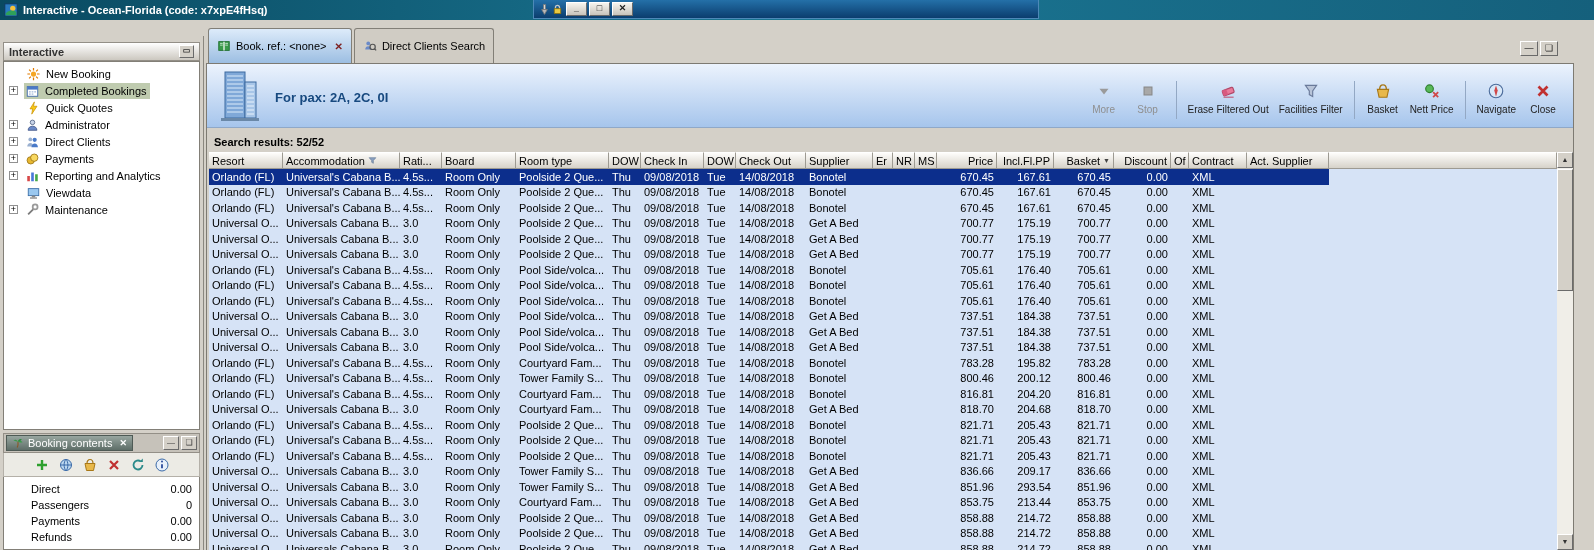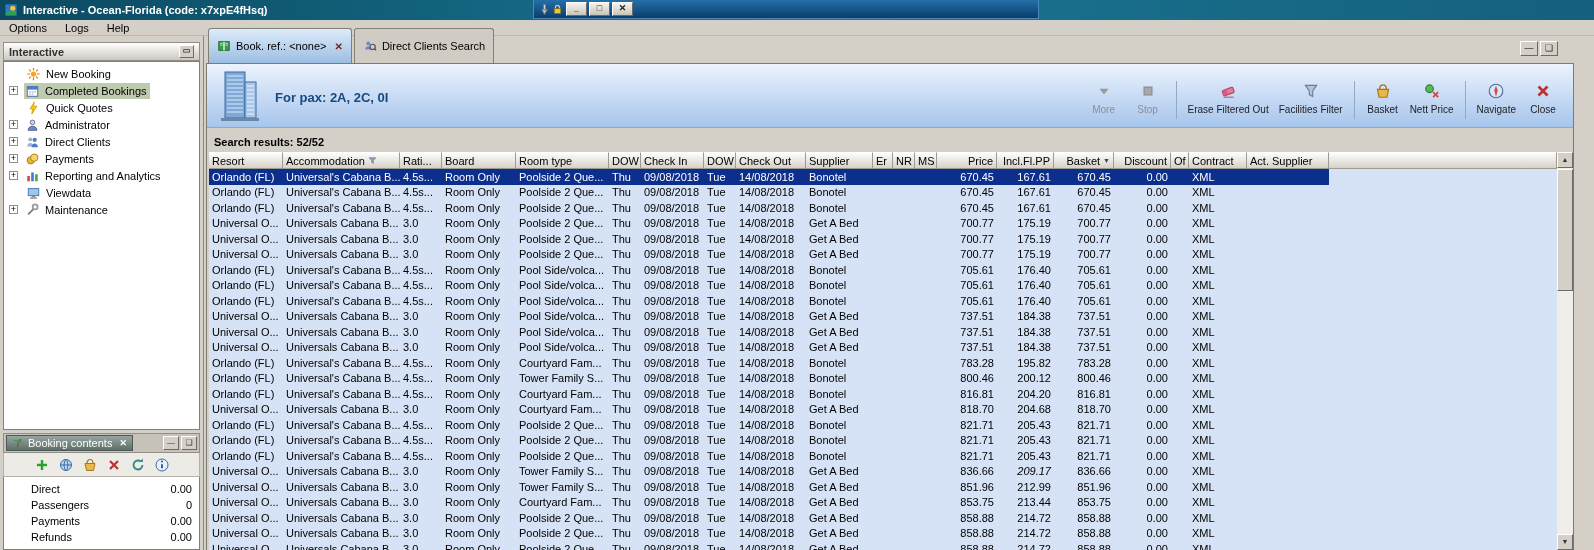--- a/index.html
+++ b/index.html
@@ -141,25 +141,20 @@
             <path d="M5.5 7V5.5a2.5 2.5 0 0 1 5 0V7" fill="none" stroke="#c8c8c8" stroke-width="1.6"></path>
             <rect x="4" y="7" width="8" height="6" fill="#e8c840" stroke="#8a7010"></rect>
           </svg>
       </span>
       <span class="rdp-btn">_</span>
       <span class="rdp-btn">□</span>
       <span class="rdp-btn">✕</span>
     </div>
   </div>
 
-  <div class="menubar">
-      <span class="menu-item">Options</span>
-      <span class="menu-item">Logs</span>
-      <span class="menu-item">Help</span>
-    </div>
 
   <div class="sidebar">
     <div class="side-header">
       <span>Interactive</span>
       <span class="hbtn">▭</span>
     </div>
     <div class="tree">
         <div class="titem">
           <span class="texp-spacer"></span>
           <span class="thl">
@@ -989,21 +984,21 @@
             <div class="gcell" style="width: 93px;">Tower Family S...</div>
             <div class="gcell" style="width: 32px;">Thu</div>
             <div class="gcell" style="width: 63px;">09/08/2018</div>
             <div class="gcell" style="width: 32px;">Tue</div>
             <div class="gcell" style="width: 70px;">14/08/2018</div>
             <div class="gcell" style="width: 67px;">Get A Bed</div>
             <div class="gcell" style="width: 20px;"></div>
             <div class="gcell" style="width: 22px;"></div>
             <div class="gcell" style="width: 22px;"></div>
             <div class="gcell r" style="width: 60px;">836.66</div>
-            <div class="gcell r" style="width: 57px; font-style: italic;">209.17</div>
+            <div class="gcell r" style="width: 57px;">209.17</div>
             <div class="gcell r" style="width: 60px;">836.66</div>
             <div class="gcell r" style="width: 57px;">0.00</div>
             <div class="gcell" style="width: 18px;"></div>
             <div class="gcell" style="width: 58px;">XML</div>
             <div class="gcell" style="width: 82px;"></div>
           </div>
           <div class="grow">
             <div class="gcell" style="width: 74px;">Universal O...</div>
             <div class="gcell" style="width: 117px;">Universals Cabana B...</div>
             <div class="gcell" style="width: 42px;">3.0</div>
@@ -1011,21 +1006,21 @@
             <div class="gcell" style="width: 93px;">Tower Family S...</div>
             <div class="gcell" style="width: 32px;">Thu</div>
             <div class="gcell" style="width: 63px;">09/08/2018</div>
             <div class="gcell" style="width: 32px;">Tue</div>
             <div class="gcell" style="width: 70px;">14/08/2018</div>
             <div class="gcell" style="width: 67px;">Get A Bed</div>
             <div class="gcell" style="width: 20px;"></div>
             <div class="gcell" style="width: 22px;"></div>
             <div class="gcell" style="width: 22px;"></div>
             <div class="gcell r" style="width: 60px;">851.96</div>
-            <div class="gcell r" style="width: 57px;">212.99</div>
+            <div class="gcell r" style="width: 57px;">293.54</div>
             <div class="gcell r" style="width: 60px;">851.96</div>
             <div class="gcell r" style="width: 57px;">0.00</div>
             <div class="gcell" style="width: 18px;"></div>
             <div class="gcell" style="width: 58px;">XML</div>
             <div class="gcell" style="width: 82px;"></div>
           </div>
           <div class="grow">
             <div class="gcell" style="width: 74px;">Universal O...</div>
             <div class="gcell" style="width: 117px;">Universals Cabana B...</div>
             <div class="gcell" style="width: 42px;">3.0</div>

